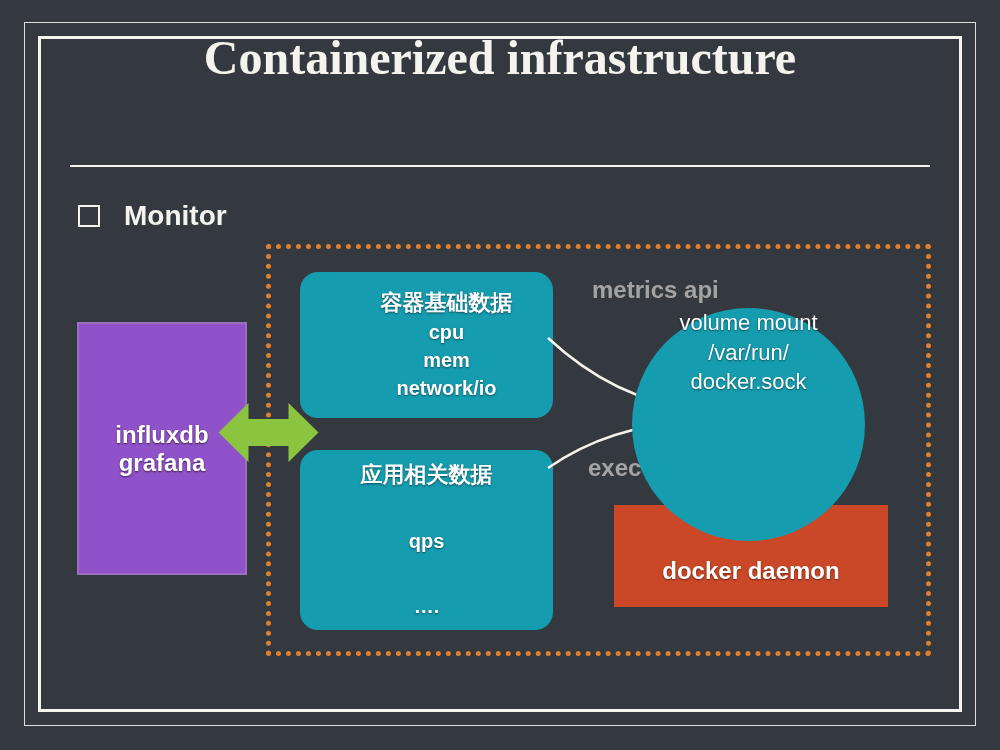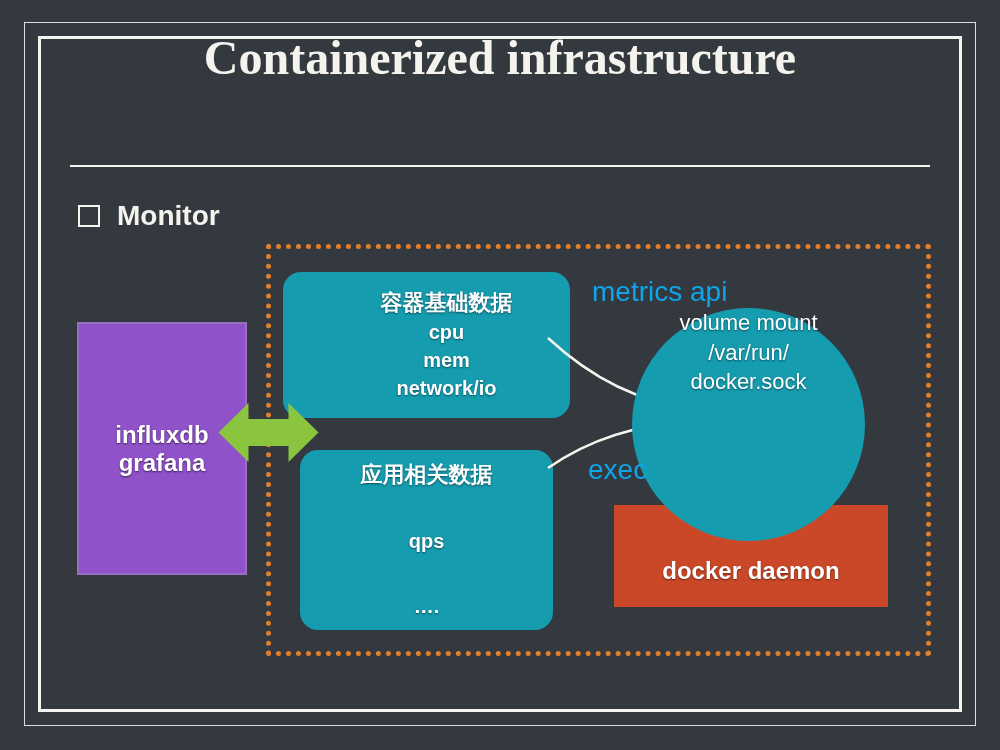--- a/index.html
+++ b/index.html
@@ -30,21 +30,21 @@
   }
   .divider {
     position: absolute;
     left: 70px; right: 70px; top: 165px;
     height: 2px;
     background: #f5f3ed;
   }
   .section-header {
     position: absolute;
     left: 78px; top: 200px;
-    display: flex; align-items: center; gap: 17px;
+    display: flex; align-items: center; gap: 24px;
   }
   .checkbox {
     width: 22px; height: 22px;
     border: 2.5px solid #f5f3ed;
   }
   .section-title {
     color: #f5f3ed;
     font-family: Arial, Helvetica, sans-serif;
     font-size: 28px; font-weight: bold;
   }
@@ -68,21 +68,21 @@
     border-radius: 18px;
     color: #fff;
     font-family: Arial, Helvetica, sans-serif;
     font-weight: bold;
     display: flex; flex-direction: column;
     align-items: center; justify-content: center;
     text-align: center;
     text-shadow: 0 1px 2px rgba(0,0,0,.5);
     line-height: 1.4;
   }
-  .metrics-box { left: 283px; top: 272px; width: 287px; height: 146px; font-size: 20px; padding-left: 40px; }
+  .metrics-box { left: 300px; top: 272px; width: 253px; height: 146px; font-size: 20px; padding-left: 40px; }
   .app-box { left: 300px; top: 450px; width: 253px; height: 180px; font-size: 20px; gap: 37px; }
   .title-cn { font-size: 22px; }
   .circle {
     position: absolute;
     left: 632px; top: 308px;
     width: 233px; height: 233px;
     background: #169caf;
     border-radius: 50%;
     color: #fff;
     font-family: Arial, Helvetica, sans-serif;
@@ -110,23 +110,23 @@
   .dashed-border {
     position: absolute;
     left: 266px; top: 244px;
     width: 665px; height: 412px;
     border: 5px dotted #e17f2c;
     border-radius: 2px;
     z-index: 1;
   }
   .label {
     position: absolute;
-    color: #0ea5e9;
+    color: #a3a3a3;
     font-family: Arial, Helvetica, sans-serif;
-    font-weight: normal; font-size: 28px;
+    font-weight: bold; font-size: 24px;
     z-index: 4;
   }
   .label-metrics { left: 592px; top: 276px; }
   .label-exec { left: 588px; top: 454px; }
   .arrow {
     position: absolute;
     left: 218px; top: 395px;
     width: 101px; height: 75px;
     z-index: 5;
   }

